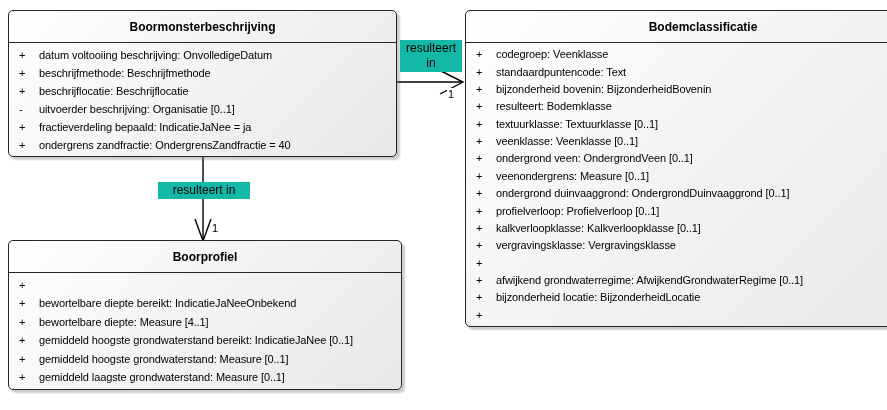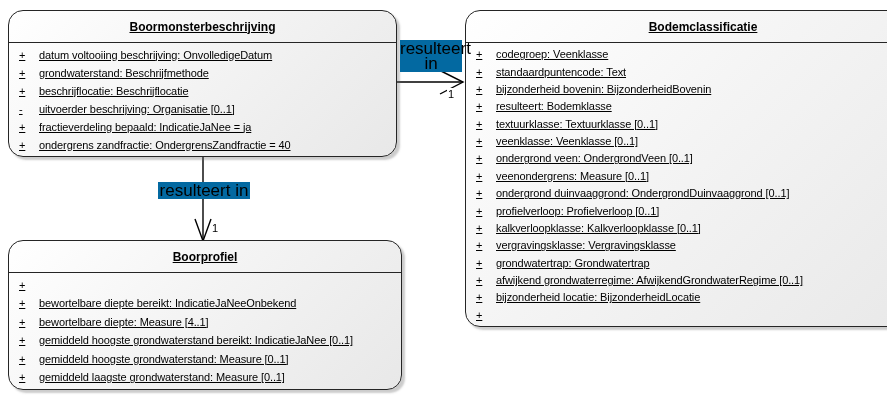--- a/index.html
+++ b/index.html
@@ -4,46 +4,45 @@
 <style>
   html,body { margin:0; padding:0; background:#ffffff; }
   .canvas {
     position:relative; width:887px; height:410px; background:#ffffff;
     font-family:"Liberation Sans", sans-serif; color:#000000; overflow:hidden;
   }
   .uml-class {
     position:absolute;
     background:linear-gradient(135deg, #ffffff 0%, #f4f4f4 45%, #e8e8e8 100%);
     border:1.4px solid #252525;
-    border-radius:15px;
+    border-radius:5px;
     box-shadow:3px 3px 2px rgba(110,110,110,0.35);
     display:flex; flex-direction:column;
     box-sizing:border-box;
-    text-decoration:underline;
   }
   .uml-header {
     height:31px; flex:none;
     border-bottom:1.4px solid #252525;
     display:flex; align-items:center; justify-content:center;
     font-size:12px; font-weight:bold;
   }
   .uml-attrs { flex:1; display:flex; flex-direction:column; padding:3px 0 2px 0; }
   .attr {
     flex:1; display:flex; align-items:center;
     font-size:11px; letter-spacing:-0.1px; white-space:nowrap; line-height:1;
   }
   .vis { flex:none; width:20px; padding-left:10px; }
   .txt { flex:none; }
   svg.connectors { position:absolute; left:0; top:0; }
   svg.connectors line, svg.connectors polyline {
     stroke:#000000; stroke-width:1.4; fill:none;
   }
   .conn-label {
-    position:absolute; font-size:17px; text-align:center;
-    background:#0369a1; line-height:15px; padding:1px 0;
+    position:absolute; font-size:12px; text-align:center;
+    background:#14b8a6; line-height:15px; padding:1px 0;
   }
   .mult { position:absolute; font-size:11px; background:#ffffff; padding:0 1px; }
 </style>
 </head>
 <body>
 
 <div class="canvas">
 
   <svg class="connectors" width="887" height="410">
     <line x1="397" y1="82" x2="463" y2="82"></line>
@@ -56,21 +55,21 @@
     <div class="uml-header">
       <span>Boormonsterbeschrijving</span>
     </div>
     <div class="uml-attrs">
         <div class="attr">
         <span class="vis">+</span>
         <span class="txt">datum voltooiing beschrijving: OnvolledigeDatum</span>
       </div>
         <div class="attr">
         <span class="vis">+</span>
-        <span class="txt">grondwaterstand: Beschrijfmethode</span>
+        <span class="txt">beschrijfmethode: Beschrijfmethode</span>
       </div>
         <div class="attr">
         <span class="vis">+</span>
         <span class="txt">beschrijflocatie: Beschrijflocatie</span>
       </div>
         <div class="attr">
         <span class="vis">-</span>
         <span class="txt">uitvoerder beschrijving: Organisatie [0..1]</span>
       </div>
         <div class="attr">
@@ -163,21 +162,20 @@
         <div class="attr">
         <span class="vis">+</span>
         <span class="txt">kalkverloopklasse: Kalkverloopklasse [0..1]</span>
       </div>
         <div class="attr">
         <span class="vis">+</span>
         <span class="txt">vergravingsklasse: Vergravingsklasse</span>
       </div>
         <div class="attr">
         <span class="vis">+</span>
-        <span class="txt">grondwatertrap: Grondwatertrap</span>
       </div>
         <div class="attr">
         <span class="vis">+</span>
         <span class="txt">afwijkend grondwaterregime: AfwijkendGrondwaterRegime [0..1]</span>
       </div>
         <div class="attr">
         <span class="vis">+</span>
         <span class="txt">bijzonderheid locatie: BijzonderheidLocatie</span>
       </div>
         <div class="attr">

